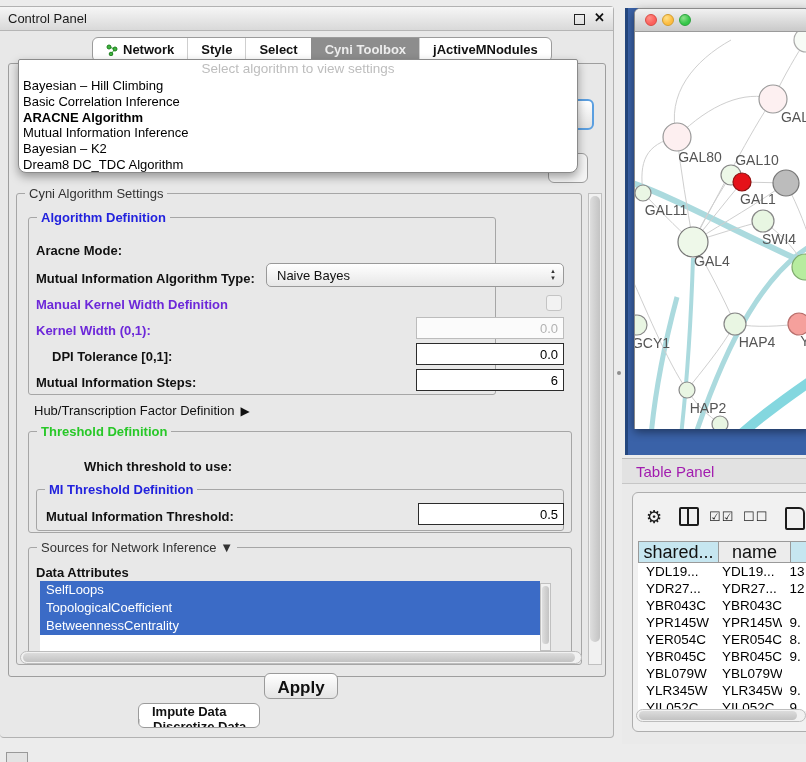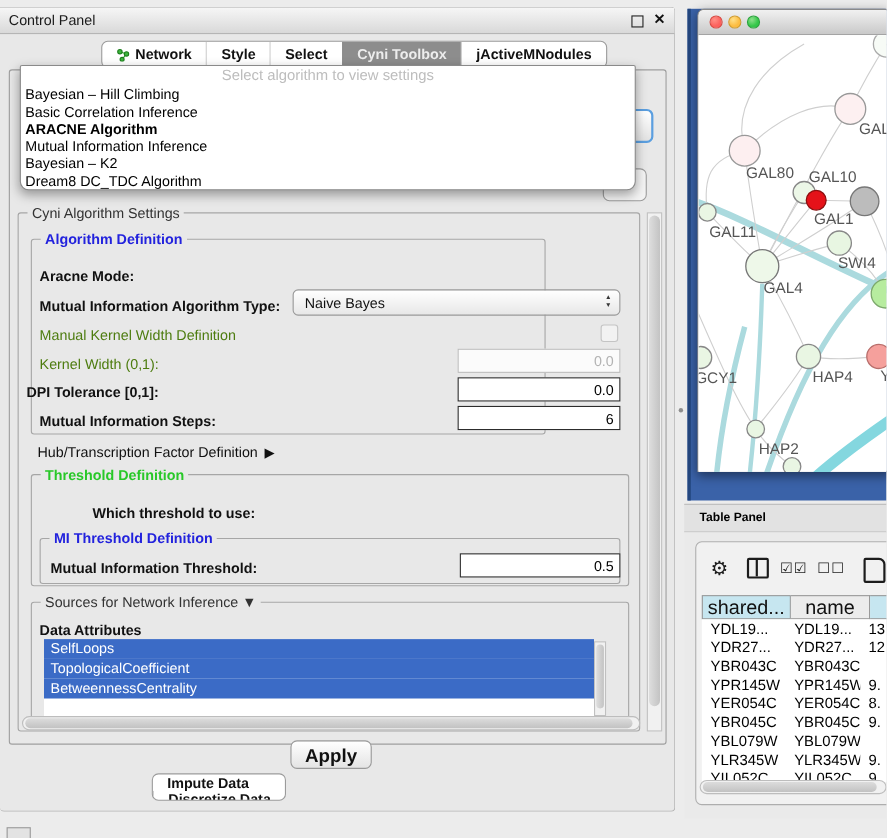--- a/index.html
+++ b/index.html
@@ -38,21 +38,21 @@
   #algo-placeholder{font-size:13.5px;color:#bdbdbd;text-align:center;height:17px;padding-top:1px;}
   .popup-item{font-size:13px;color:#000;line-height:15.8px;padding-left:4px;white-space:nowrap;}
   .popup-item.bold{font-weight:bold;}
   
   .grp{position:absolute;border:1px solid #a6a6a6;border-radius:3px;box-sizing:border-box;}
   .grp>.legend{position:absolute;top:-8px;left:8px;background:#e8e8e8;padding:0 4px;font-size:13px;color:#333;white-space:nowrap;}
   .legend.blue{color:#2222dd;font-weight:bold;}
   .legend.green{color:#28c828;font-weight:bold;}
   .lbl{position:absolute;font-size:13px;color:#111;white-space:nowrap;}
   .lbl.b{font-weight:bold;}
-  .lbl.dis{color:#4d7c0f;font-weight:normal;}
+  .lbl.dis{color:#6d28d9;font-weight:bold;}
   .combo{position:absolute;box-sizing:border-box;height:24px;border:1px solid #999;border-radius:5px;
     background:linear-gradient(#fff,#e7e7e7);font-size:13px;color:#111;display:flex;align-items:center;
     padding:0 22px 0 10px;}
   .combo .arrows{position:absolute;right:7px;top:4px;font-size:6px;line-height:7px;color:#333;text-align:center;}
   .field{position:absolute;box-sizing:border-box;height:22px;border:1.5px solid #2c2c2c;background:#fff;
     font-size:13px;color:#000;text-align:right;padding:0 5px;font-family:"Liberation Sans",sans-serif;outline:none;}
   .field.dis{border:1px solid #bcbcbc;color:#b3b3b3;background:#fbfbfb;}
   #manual-cb{position:absolute;left:546px;top:288px;width:14px;height:14px;border:1px solid #c4c4c4;
     border-radius:3px;background:#f2f2f2;}
   .tri{display:inline-block;margin-left:6px;color:#111;font-size:12px;}
@@ -78,21 +78,21 @@
   #net-titlebar{height:22px;background:linear-gradient(#f1f1f1,#c9c9c9);border-bottom:1px solid #9b9b9b;
     border-radius:5px 5px 0 0;position:relative;}
   .light{position:absolute;top:5px;width:12px;height:12px;border-radius:50%;box-sizing:border-box;}
   .light.red{left:10px;background:radial-gradient(circle at 35% 30%,#ff8f86,#fc615d 60%);border:1px solid #d94a43;}
   .light.yellow{left:27px;background:radial-gradient(circle at 35% 30%,#ffe088,#fdbc40 60%);border:1px solid #d29d2e;}
   .light.green{left:44px;background:radial-gradient(circle at 35% 30%,#8ee08b,#34c749 60%);border:1px solid #2aa33c;}
   #net-canvas{position:relative;width:100%;height:397px;overflow:hidden;background:#fff;}
   
   #table-strip{position:absolute;left:622px;top:458px;width:184px;height:26px;background:#e2e2e2;
     border-top:1px solid #bdbdbd;border-bottom:1px solid #c6c6c6;display:flex;align-items:center;box-sizing:border-box;}
-  #table-strip span{font-size:11px;color:#000000;padding-left:14px;font-weight:bold;}
+  #table-strip span{font-size:15px;color:#a21caf;padding-left:14px;}
   #table-body{position:absolute;left:622px;top:484px;width:184px;height:262px;background:#eaeaea;}
   #table-card{position:absolute;left:10px;top:8px;width:180px;height:240px;background:#f1f1f1;
     border:1px solid #aeaeae;border-radius:6px;box-sizing:border-box;overflow:hidden;}
   .ticon{position:absolute;top:14px;color:#1c1c1c;}
   #icon-gear{left:13px;font-size:18px;line-height:20px;}
   #icon-cols{left:46px;width:16px;height:15px;border:2px solid #1c1c1c;border-radius:2px;}
   #icon-cols::after{content:"";position:absolute;left:6px;top:0;width:2px;height:100%;background:#1c1c1c;}
   #icon-checked{left:76px;font-size:13px;top:16px;letter-spacing:1px;}
   #icon-unchecked{left:110px;font-size:13px;top:16px;letter-spacing:1px;}
   #icon-doc{left:152px;width:16px;height:19px;border:2px solid #1c1c1c;border-radius:2px 6px 2px 2px;background:#f1f1f1;}
@@ -166,21 +166,21 @@
     <span class="lbl b" style="left:36px;top:236px;">Aracne Mode:</span>
     <span class="lbl b" style="left:36px;top:264px;">Mutual Information Algorithm Type:</span>
     <div class="combo" style="left:266px;top:256px;width:298px;">
       <span>Naive Bayes</span>
       <span class="arrows">▲<br>▼</span>
     </div>
     <span class="lbl dis" style="left:36px;top:290px;">Manual Kernel Width Definition</span>
     <div id="manual-cb"></div>
     <span class="lbl dis" style="left:36px;top:316px;">Kernel Width (0,1):</span>
     <input class="field dis" style="left: 416px; top: 310px; width: 148px;" readonly="" value="0.0">
-    <span class="lbl b" style="left:24px;top:342px;">DPI Tolerance [0,1]:</span>
+    <span class="lbl b" style="left:52px;top:342px;">DPI Tolerance [0,1]:</span>
     <input class="field" style="left: 416px; top: 336px; width: 148px;" value="0.0">
     <span class="lbl b" style="left:36px;top:368px;">Mutual Information Steps:</span>
     <input class="field" style="left: 416px; top: 362px; width: 148px;" value="6">
 
     <span class="lbl" style="left:34px;top:396px;"><span>Hub/Transcription Factor Definition</span><span class="tri">▶</span></span>
 
     <div class="grp" style="left:28px;top:424px;width:544px;height:102px;">
       <span class="legend green">Threshold Definition</span>
     </div>
     <span class="lbl b" style="left:84px;top:452px;">Which threshold to use:</span>

